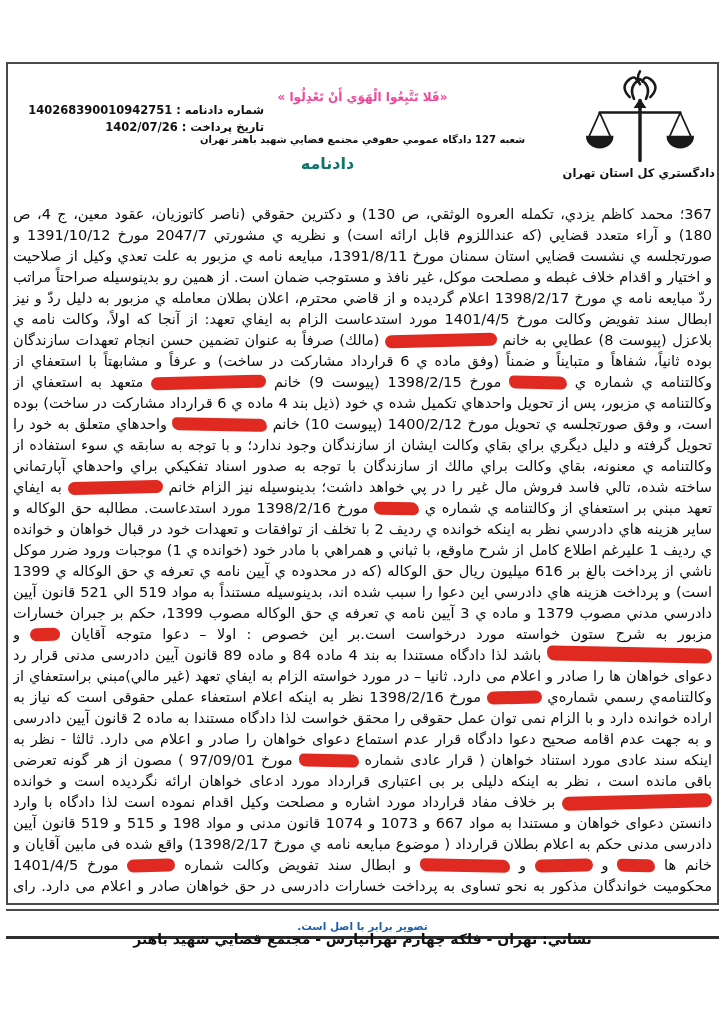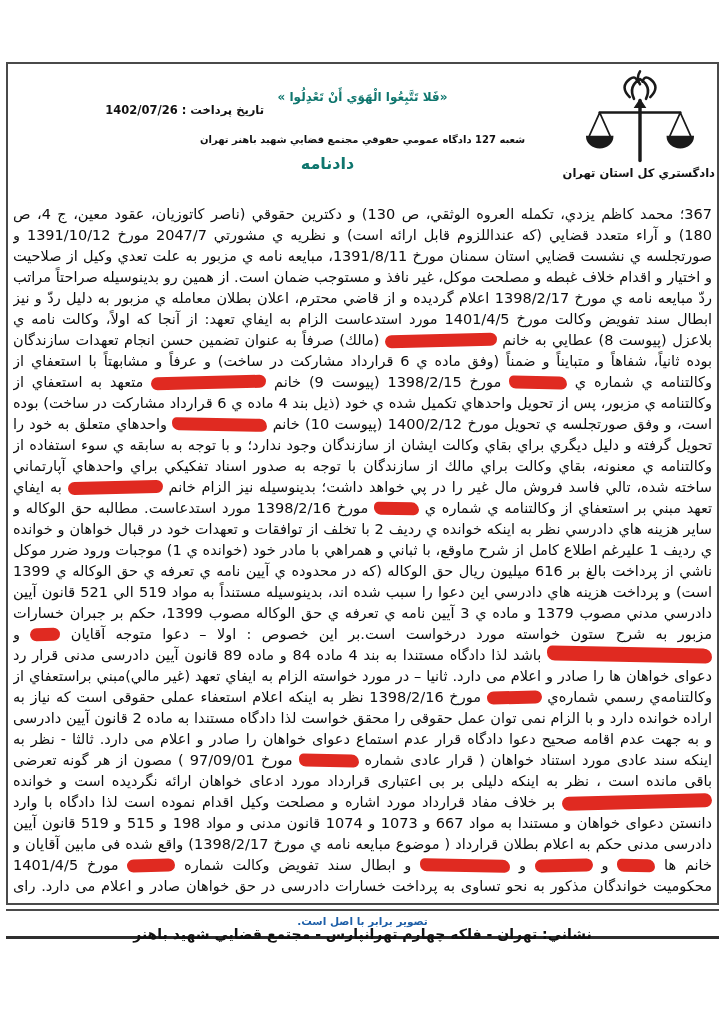--- a/index.html
+++ b/index.html
@@ -24,21 +24,21 @@
     text-align:center;
   }
   .emblem-wrap svg { display:block; margin:0 auto; }
   .emblem-caption {
     font-size:11.5px; font-weight:bold; color:#111;
     margin-top:2px; white-space:nowrap;margin-left:12px;
   }
   .verse {
     position:absolute; top:26px; left:0; right:0;
     text-align:center; 
-    font-size:12px; font-weight:bold; color:#0f766e;
+    font-size:12px; font-weight:bold; color:#ec4899;
   }
   .meta {
     position:absolute; top:38px; right:auto; left:24px; width:232px;
     direction:rtl; text-align:right;
     font-size:11.5px; font-weight:bold; line-height:17px;
   }
   .meta .row { white-space:nowrap; }
   .meta .gap { height:15px; }
   .branch-line {
     position:absolute; top:70px; left:0; right:0;
@@ -67,21 +67,21 @@
     vertical-align:-2px;
     transform:rotate(-1.4deg);
   }
   .redact:nth-of-type(even) { transform:rotate(1.1deg); border-radius:6px 10px 7px 9px; }
   .footer-strip {
     position:absolute;
     left:6px; right:5px; top:909px; height:30px;
     border-top:2px solid #4a4a4a;
     border-bottom:3px solid #2e2e2e;
     text-align:center;
-    padding-top:4px;
+    padding-top:9px;
   }
   .certified {
     font-size:10.5px; font-weight:bold; color:#1d5fa8; line-height:13px;
   }
   .address {
     font-size:14px; font-weight:bold; color:#111; line-height:13px;
   }
 </style>
 </head>
 <body>
@@ -108,20 +108,24 @@
           </g>
         </svg>
       </span>
       <div class="emblem-caption">دادگستري کل استان تهران</div>
     </div>
 
     <div class="verse">«فَلا تَتَّبِعُوا الْهَوَي أَنْ تَعْدِلُوا »</div>
 
     <div class="meta">
       <div class="row">
+        <span>شماره دادنامه :</span>
+        <span>140268390010942751</span>
+      </div>
+      <div class="row">
         <span>تاريخ پرداخت :</span>
         <span>1402/07/26</span>
       </div>
       <div class="gap"></div>
     </div>
 
     <div class="branch-line">شعبه 127 دادگاه عمومي حقوقي مجتمع قضايي شهيد باهنر تهران</div>
 
     <div class="doc-title">دادنامه</div>
 

